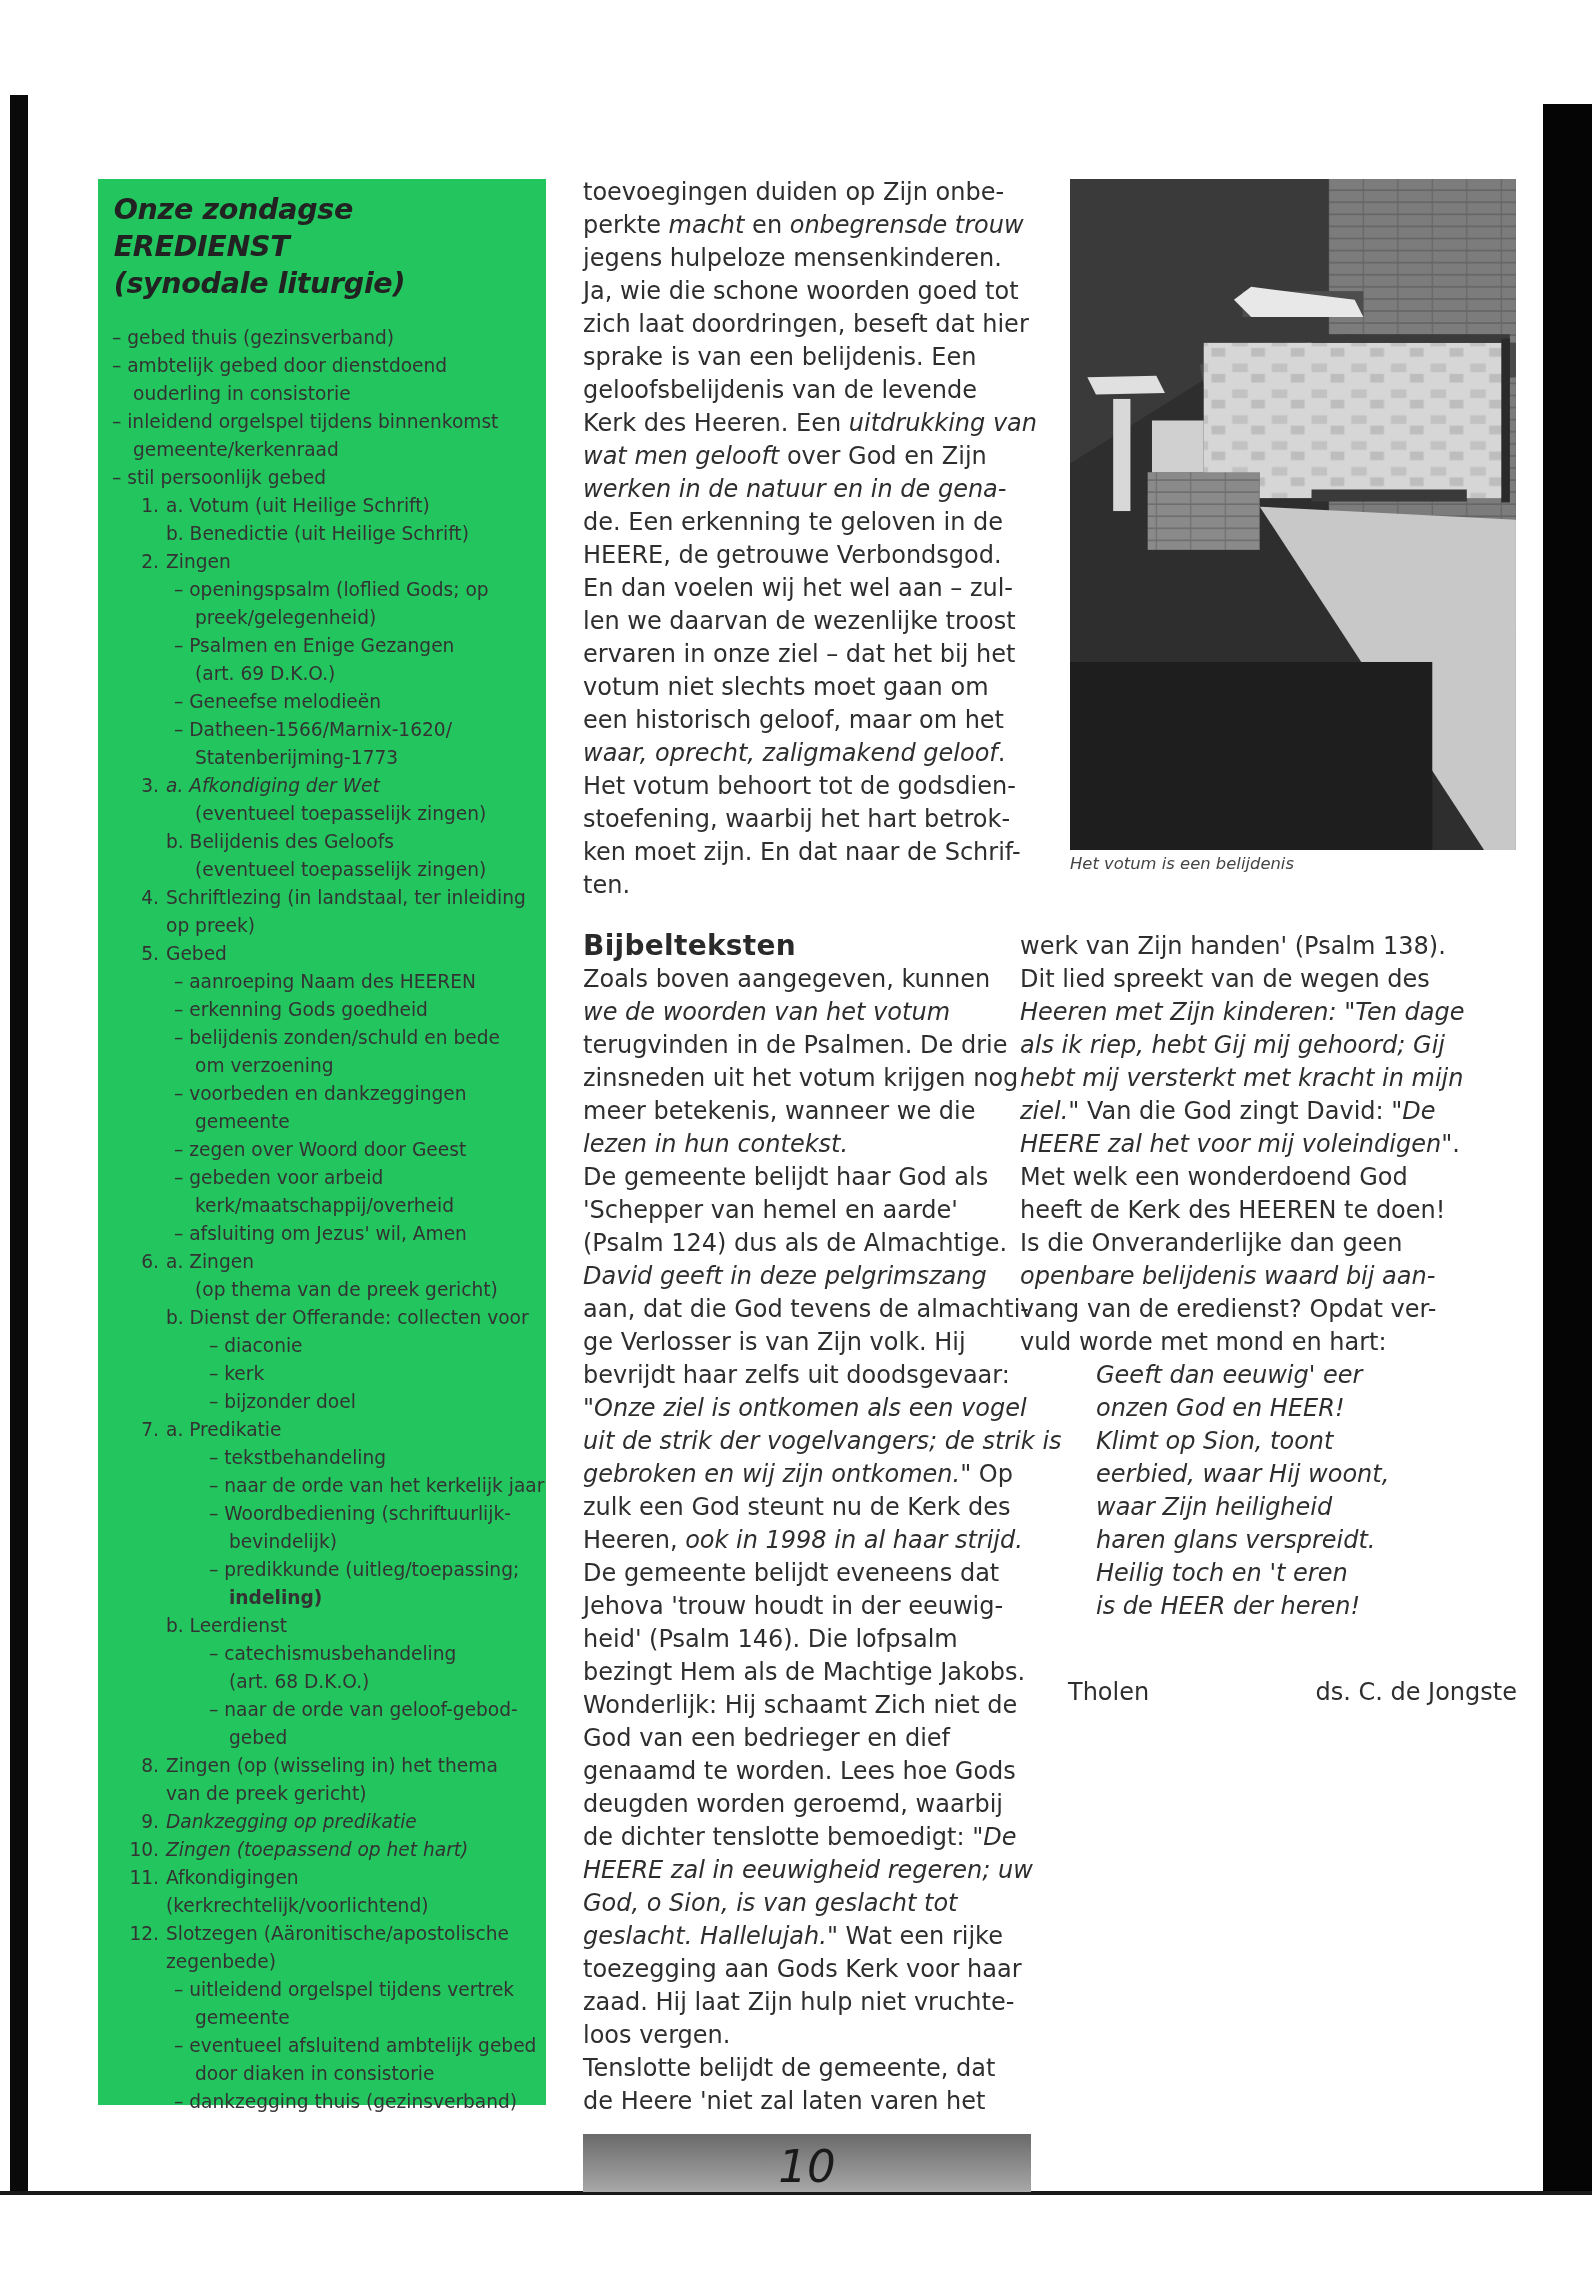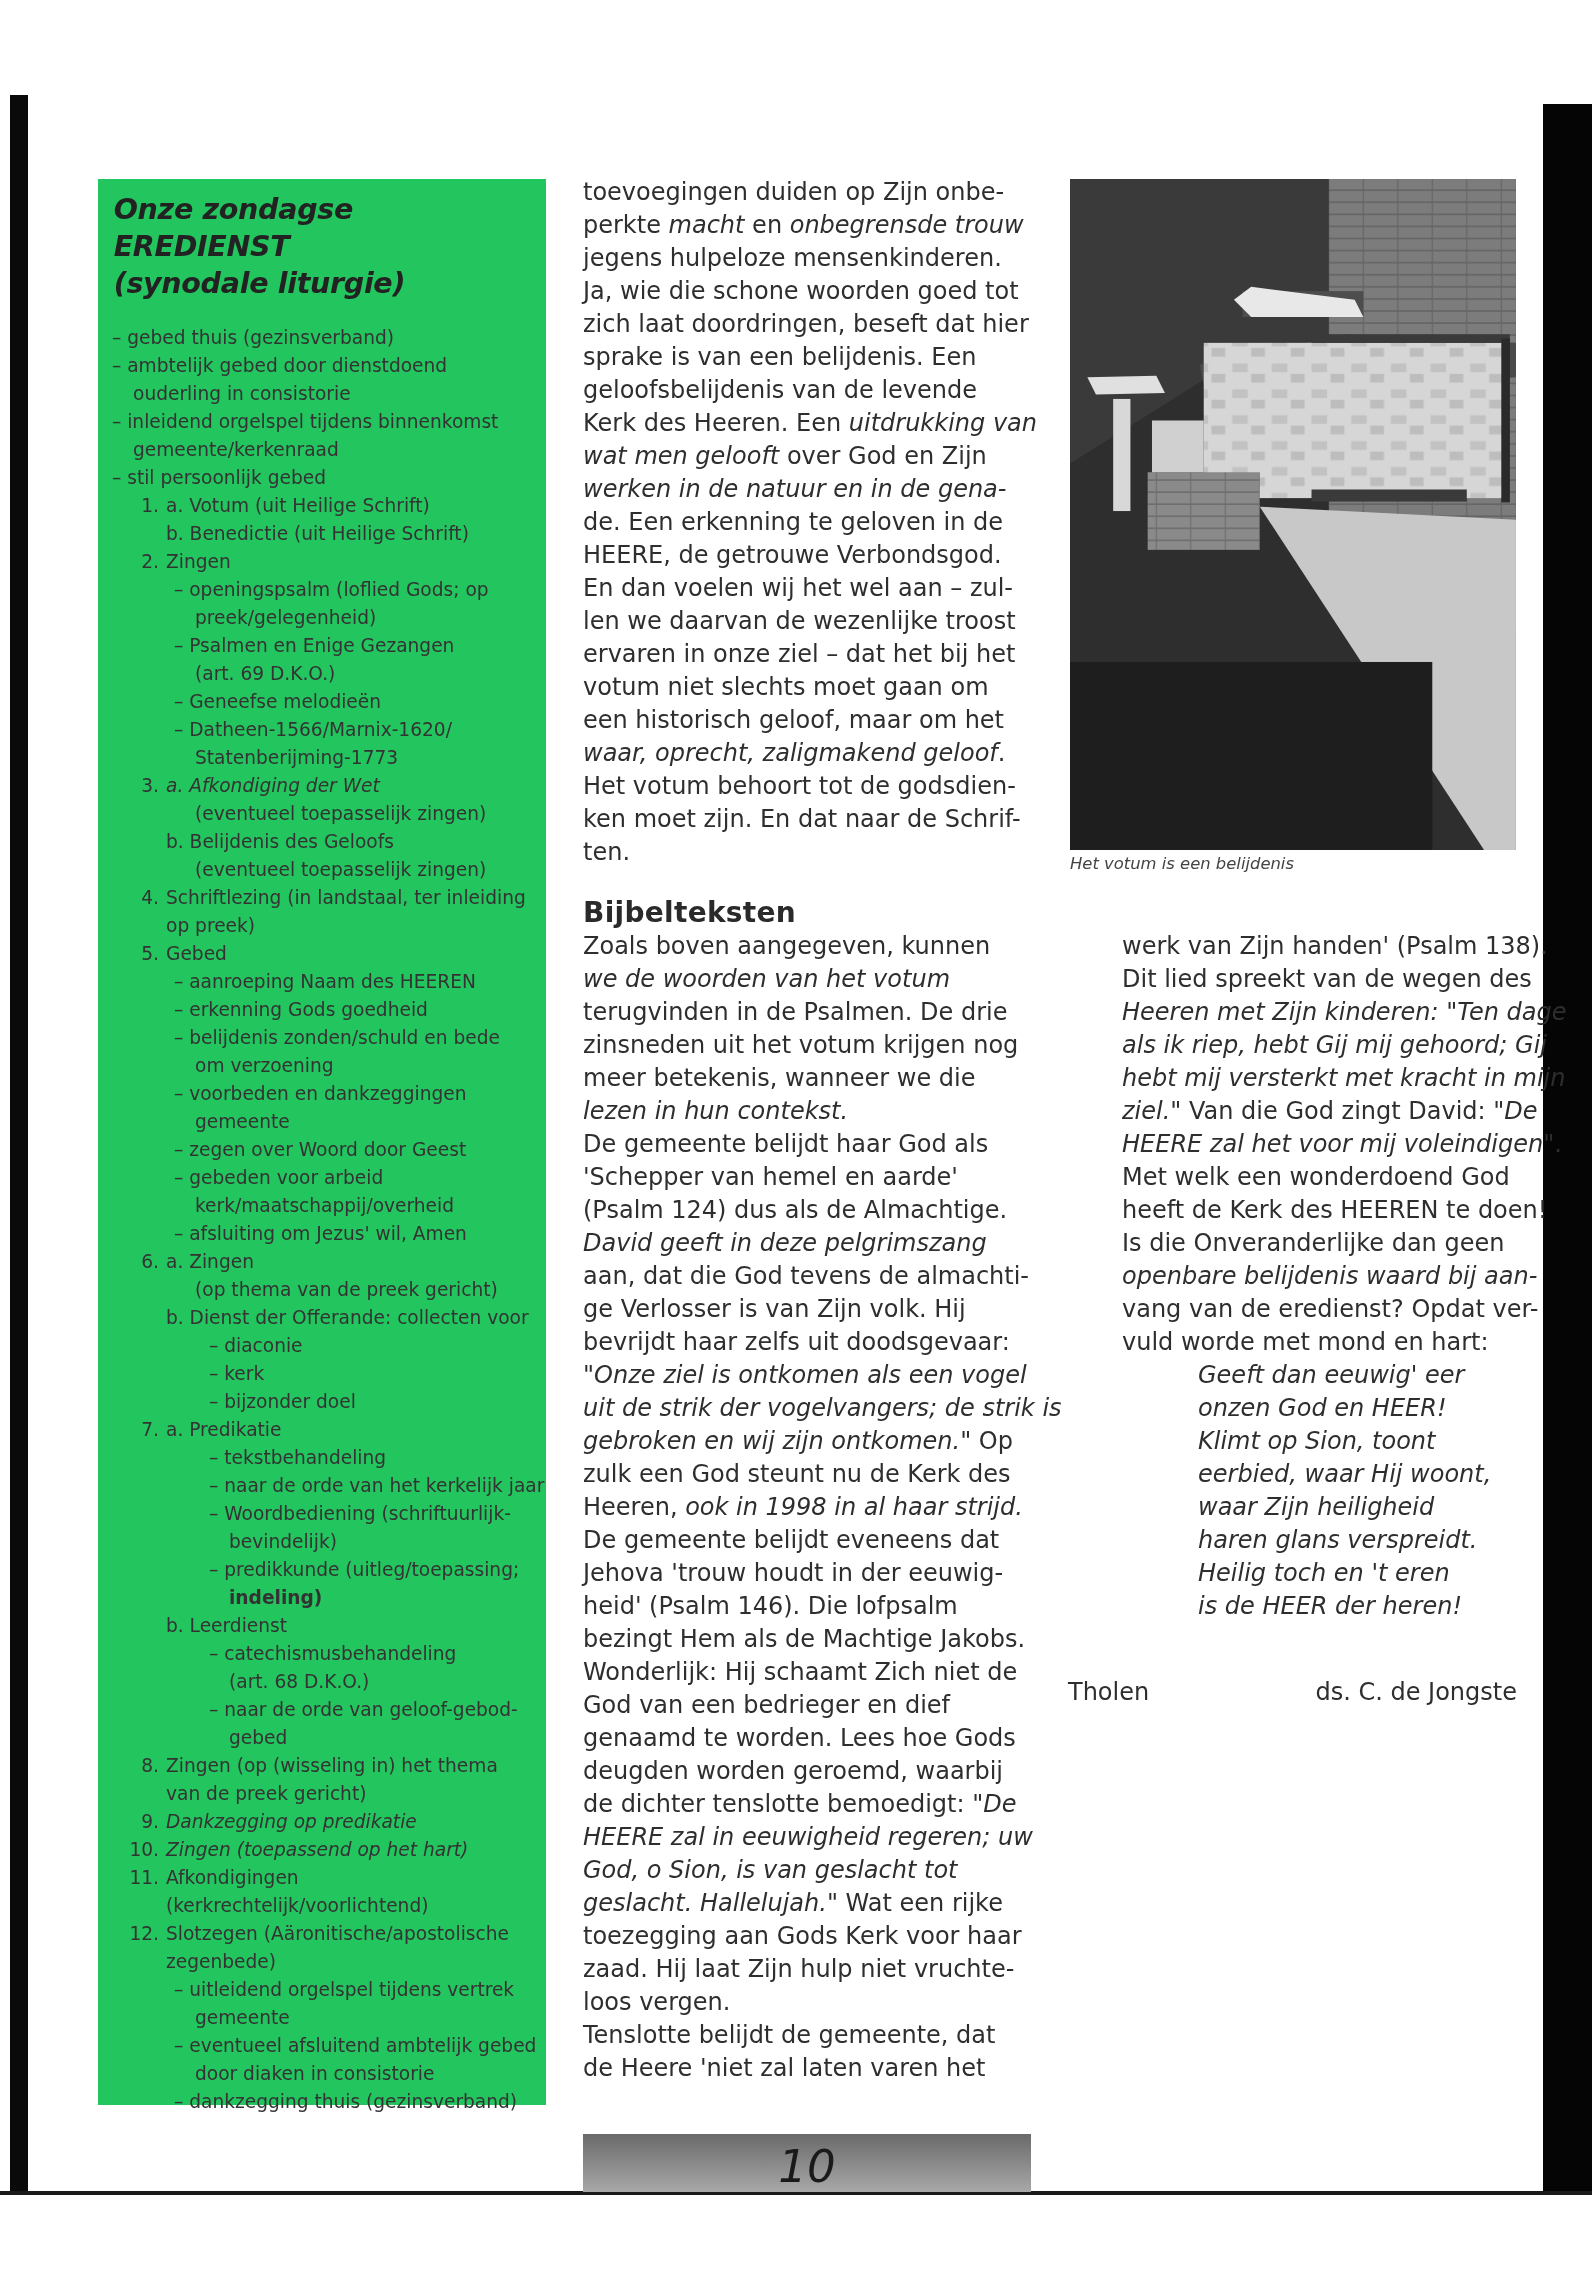--- a/index.html
+++ b/index.html
@@ -20,21 +20,21 @@
 
   
   .col-mid { position: absolute; left: 583px; top: 176px; width: 457px; }
   .col-mid p, .col-right p { font-size: 24px; line-height: 33px; color: #2e2e2e; white-space: nowrap; }
   .col-mid em, .col-right em { font-style: italic; }
   .section-title { font-family: "DejaVu Sans", sans-serif; font-weight: bold; font-size: 28px; line-height: 35px; color: #2a2a2a; margin-top: 26px; letter-spacing: 0.3px; }
 
   
   .photo { position: absolute; left: 1070px; top: 179px; width: 446px; height: 671px; background: #3a3a3a; overflow: hidden; }
   .caption { position: absolute; left: 1070px; top: 854px; font-size: 16.4px; font-style: italic; color: #444; }
-  .col-right { position: absolute; left: 1122px; top: 930px; width: 449px; }
+  .col-right { position: absolute; left: 1020px; top: 930px; width: 449px; }
   .poem { margin-left: 76px; }
   .poem p { font-style: italic; }
   .signoff { position: absolute; left: 1068px; top: 1678px; width: 449px; display: flex; justify-content: space-between; font-size: 24px; color: #2e2e2e; }
 
   
   .pagebox { position: absolute; left: 583px; top: 2134px; width: 448px; height: 58px; background: linear-gradient(to bottom, #6a6a6a 0%, #8c8c8c 55%, #a8a8a8 100%); }
   .pagebox span { position: absolute; left: 0; right: 0; top: 7px; text-align: center; font-size: 45px; font-style: italic; color: #1a1a1a; line-height: 52px; }
 </style>
 </head>
 <body>
@@ -130,20 +130,21 @@
       <p><em>werken in de natuur en in de gena-</em></p>
       <p>de. Een erkenning te geloven in de</p>
       <p>HEERE, de getrouwe Verbondsgod.</p>
       <p>En dan voelen wij het wel aan – zul-</p>
       <p>len we daarvan de wezenlijke troost</p>
       <p>ervaren in onze ziel – dat het bij het</p>
       <p>votum niet slechts moet gaan om</p>
       <p>een historisch geloof, maar om het</p>
       <p><em>waar, oprecht, zaligmakend geloof</em>.</p>
       <p>Het votum behoort tot de godsdien-</p>
+      <p>stoefening, waarbij het hart betrok-</p>
       <p>ken moet zijn. En dat naar de Schrif-</p>
       <p>ten.</p>
     </div>
   <h2 class="section-title">Bijbelteksten</h2>
   <div id="mid-section">
       <p>Zoals boven aangegeven, kunnen</p>
       <p><em>we de woorden van het votum</em></p>
       <p>terugvinden in de Psalmen. De drie</p>
       <p>zinsneden uit het votum krijgen nog</p>
       <p>meer betekenis, wanneer we die</p>

